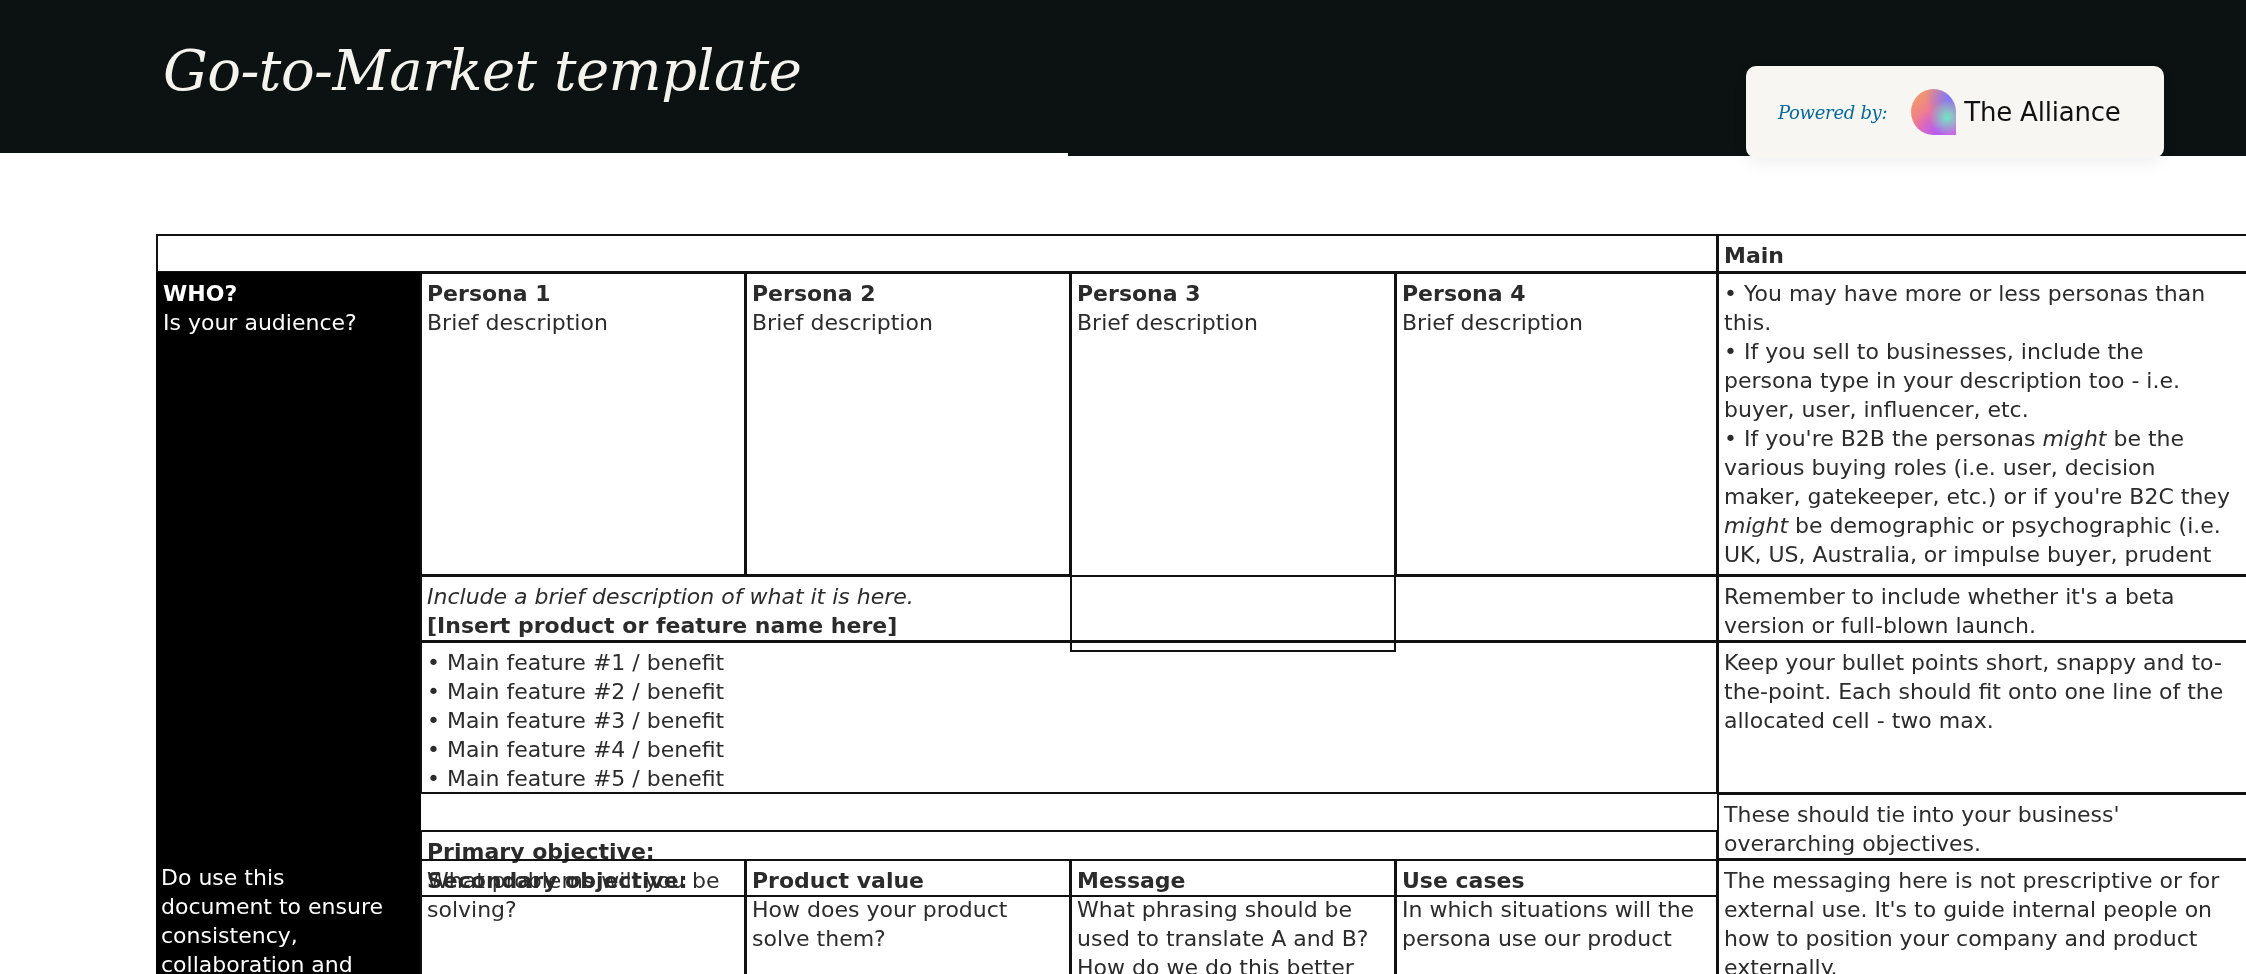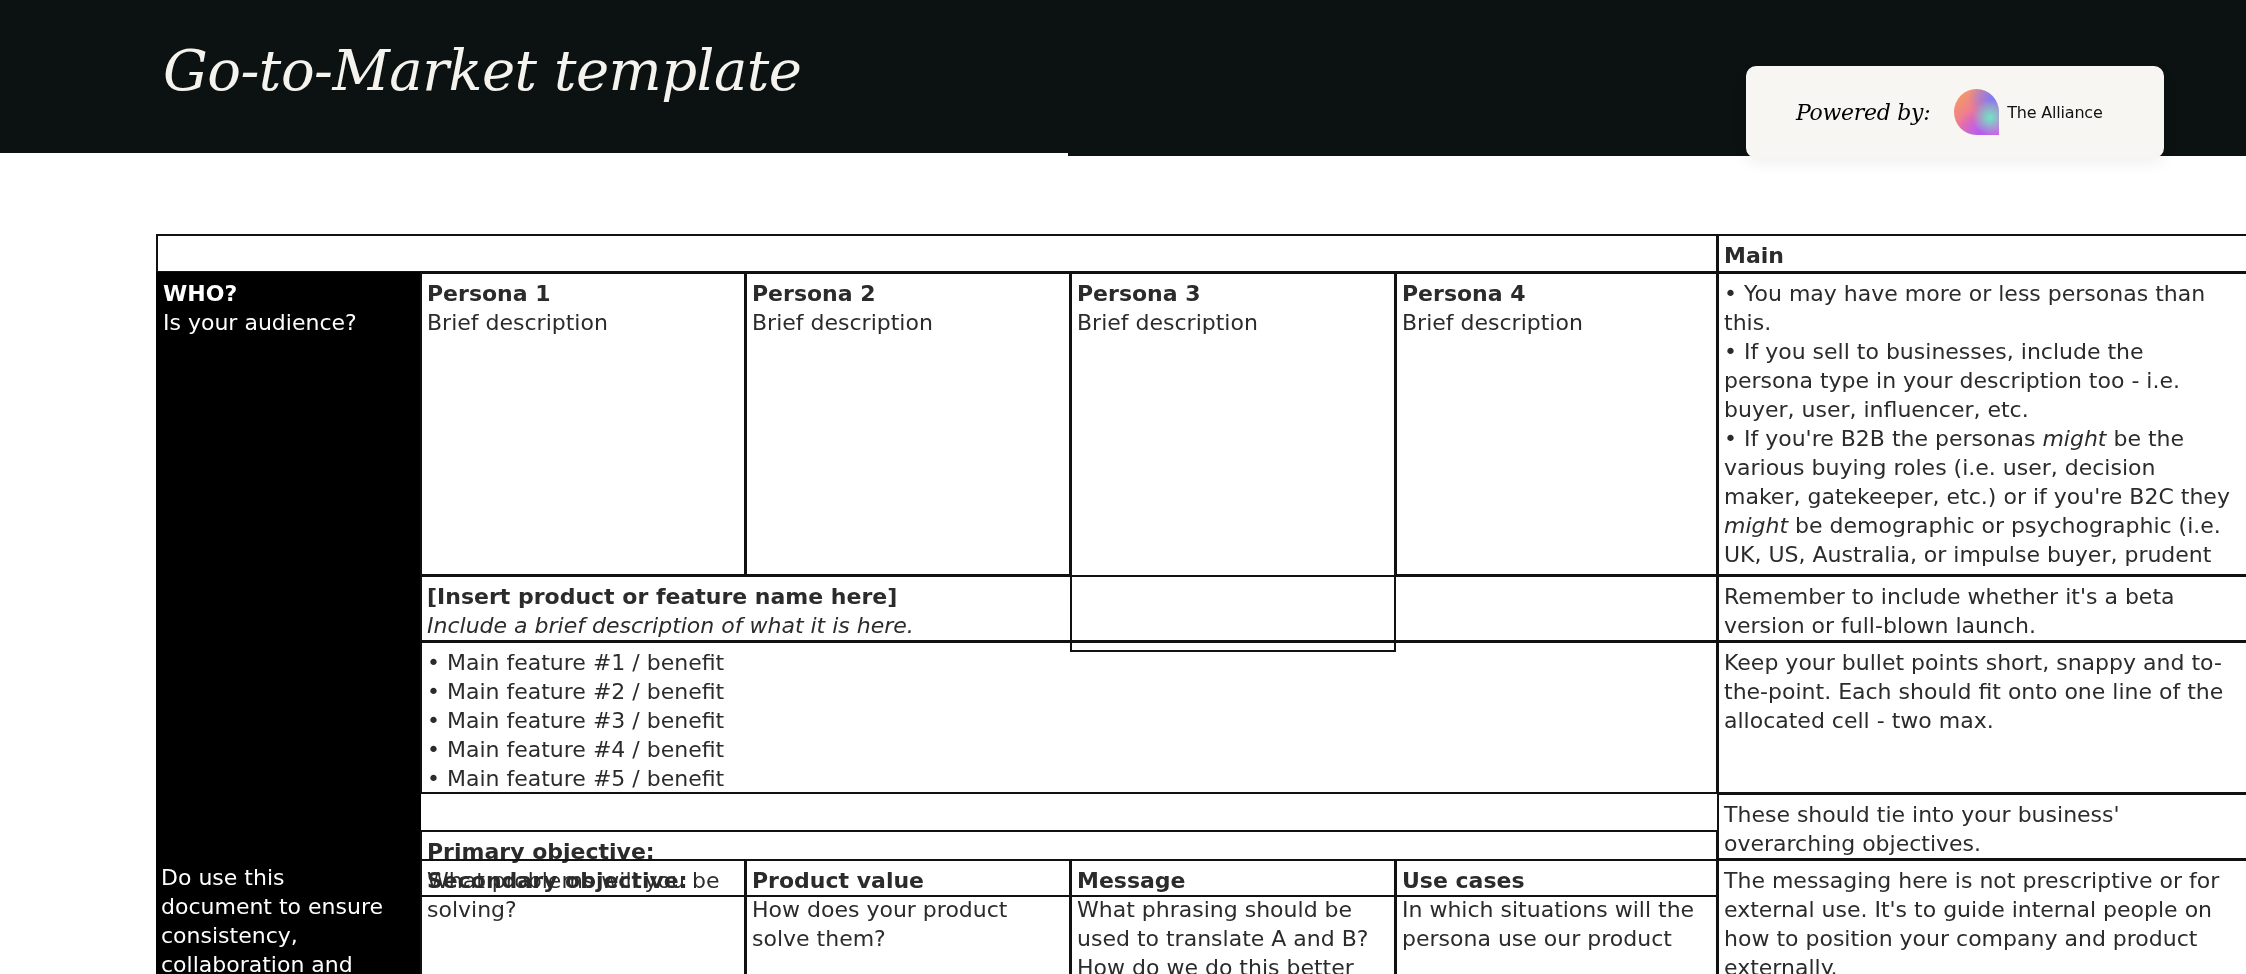--- a/index.html
+++ b/index.html
@@ -23,37 +23,37 @@
     font-style: italic; font-size: 56px; color: #f5f3ee;
     letter-spacing: -0.5px; white-space: nowrap;
   }
   .powered-card {
     position: absolute; left: 1746px; top: 66px; width: 418px; height: 92px;
     background: #f7f6f3; border-radius: 10px;
     box-shadow: 0 6px 16px rgba(0,0,0,0.06);
     display: flex; align-items: center; justify-content: flex-start;
   }
   .powered-label {
-    margin-left: 50px;
+    margin-left: 32px;
     font-family: "DejaVu Serif", "Liberation Serif", serif;
-    font-style: italic; font-size: 22px; color: #000000;
+    font-style: italic; font-size: 18px; color: #0369a1;
     letter-spacing: -0.3px;
   }
   .brand-logo {
     margin-left: 24px; width: 45px; height: 46px;
     border-radius: 50% 50% 0 50%;
     background:
       radial-gradient(circle at 80% 62%, #6ee7c4 0%, rgba(110,231,196,0) 38%),
       radial-gradient(circle at 85% 20%, #7b7cf5 0%, rgba(123,124,245,0) 45%),
       radial-gradient(circle at 60% 95%, #b45cf0 0%, rgba(180,92,240,0) 50%),
       linear-gradient(135deg, #f2a55a 0%, #ef6fa0 55%, #d86ee8 100%);
   }
   .brand-name {
     margin-left: 8px; font-family: "DejaVu Sans", "Liberation Sans", sans-serif;
-    font-size: 16px; color: #111; letter-spacing: -0.2px;
+    font-size: 26px; color: #111; letter-spacing: -0.2px;
   }
 
   
   .gtm-table {
     position: absolute; left: 157px; top: 235px; width: 2100px; height: 760px;
   }
   .cell {
     position: absolute; box-sizing: border-box;
     border: 2px solid #111; margin: -1px 0 0 -1px;
     padding: 5px 5px 0 5px;
@@ -114,22 +114,22 @@
     <span class="line b">Persona 4</span>
     <span class="line">Brief description</span>
   </div>
   <div class="cell wrap" style="left:1561px;top:38px;width:600px;height:304px;padding-right:80px;">
     <span style="display:block;">• You may have more or less personas than this.</span>
     <span style="display:block;">• If you sell to businesses, include the persona type in your description too - i.e. buyer, user, influencer, etc.</span>
     <span style="display:block;"><span>• If you're B2B the personas </span><span class="i">might</span><span> be the various buying roles (i.e. user, decision maker, gatekeeper, etc.) or if you're B2C they </span><span class="i">might</span><span> be demographic or psychographic (i.e. UK, US, Australia, or impulse buyer, prudent buyer, etc.)</span></span>
   </div>
 
   <div class="cell" style="left:264px;top:341px;width:1298px;height:67px;">
+    <span class="line i">Include a brief description of what it is here.</span>
     <span class="line b">[Insert product or feature name here]</span>
-    <span class="line i">Include a brief description of what it is here.</span>
   </div>
   <div class="cell wrap" style="left:1561px;top:341px;width:600px;height:67px;padding-right:80px;">
     <span>Remember to include whether it's a beta version or full-blown launch.</span>
   </div>
 
   <div class="cell" style="left:264px;top:407px;width:1298px;height:153px;">
     <span class="line">• Main feature #1 / benefit</span>
     <span class="line">• Main feature #2 / benefit</span>
     <span class="line">• Main feature #3 / benefit</span>
     <span class="line">• Main feature #4 / benefit</span>

